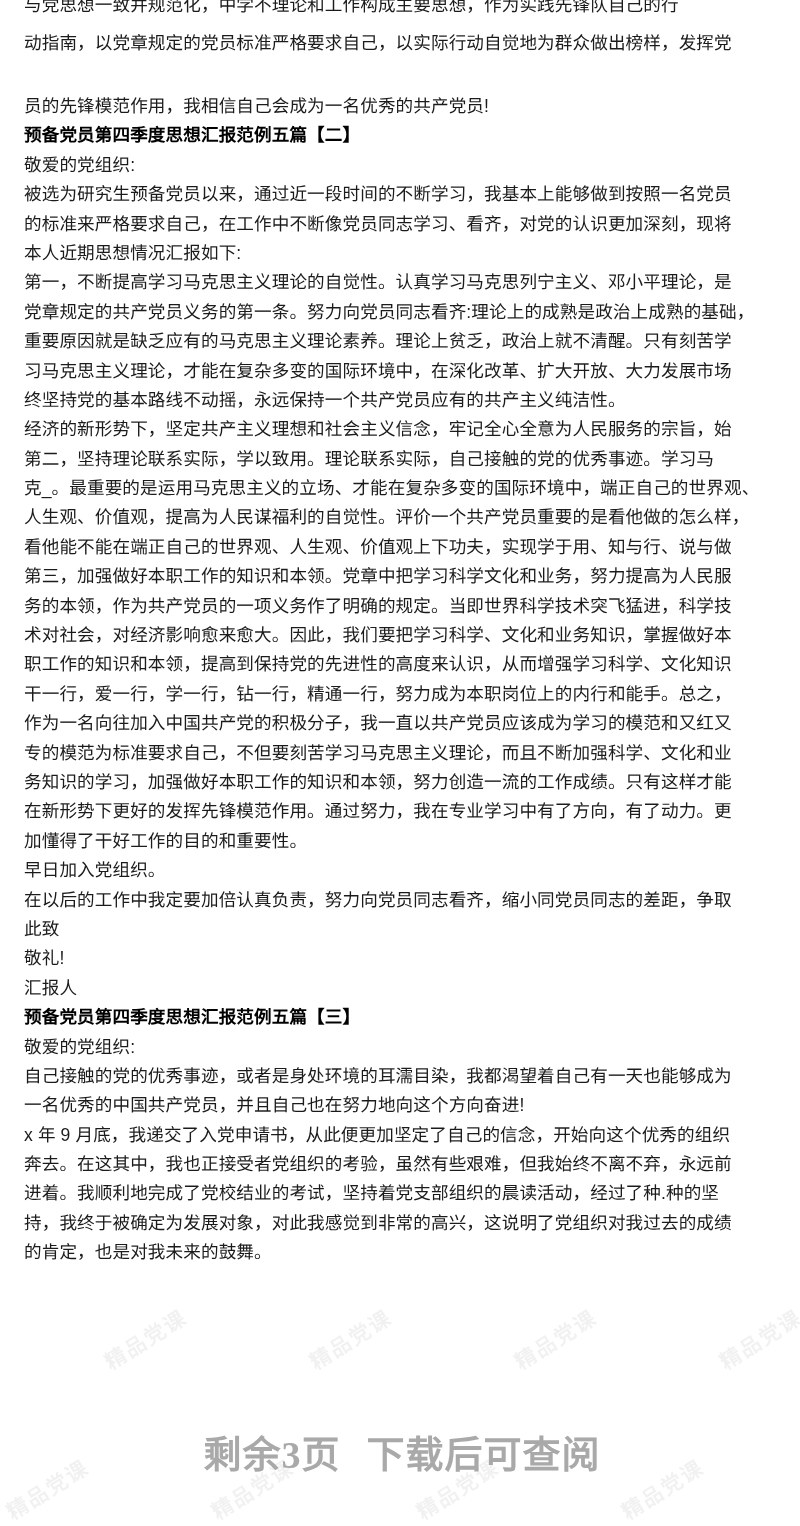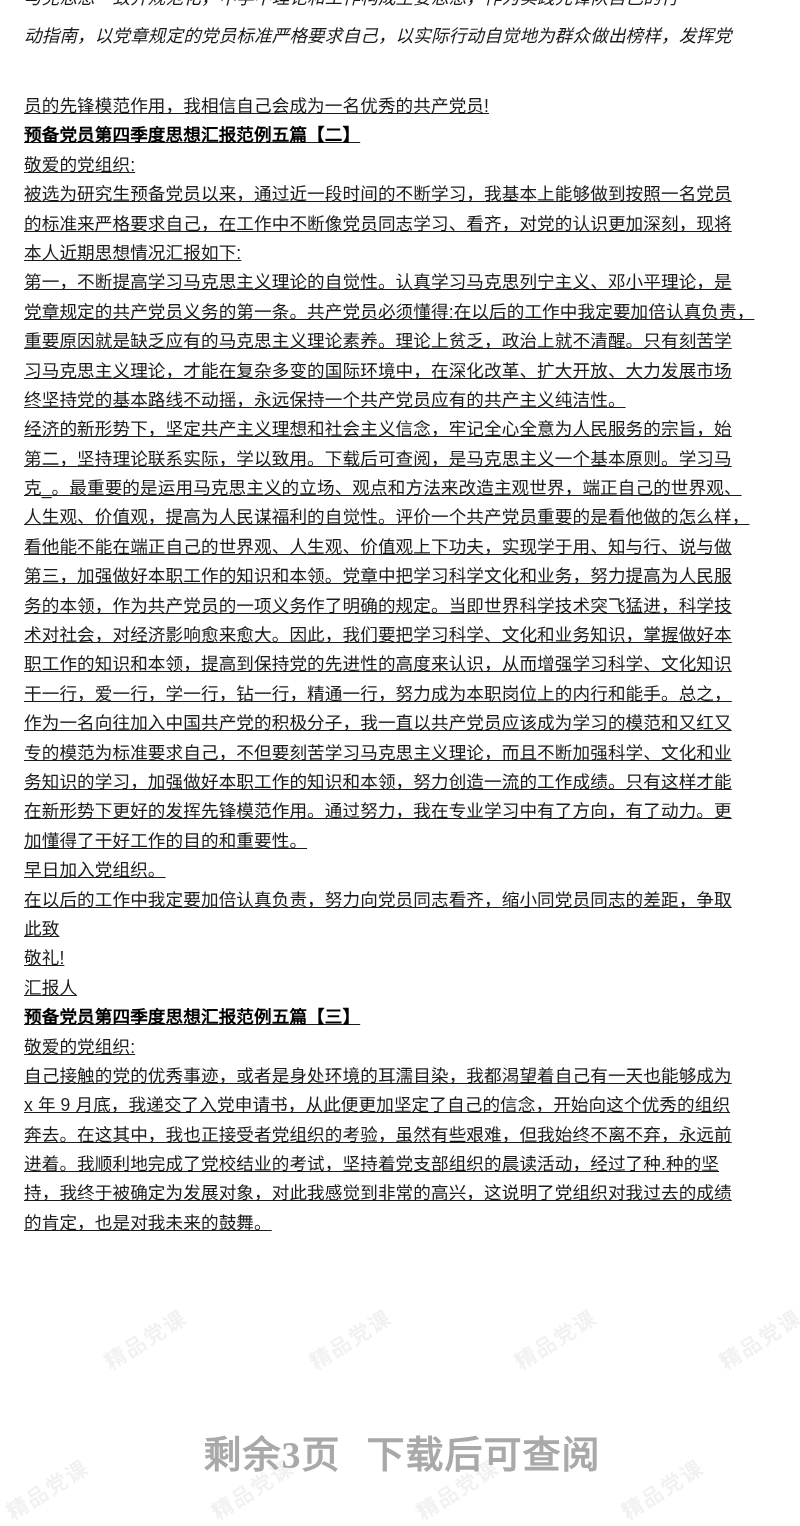--- a/index.html
+++ b/index.html
@@ -28,31 +28,29 @@
   .page {
     position: relative;
     background: #ffffff;
     box-sizing: border-box;
     overflow: hidden;
   }
 
   
   .page-fragment {
     height: 52px;
-    padding: 0 24px;
-    font-style: italic;
+    padding: 7px 24px;
   }
   .page-gap {
     height: 40px;
     background: #ffffff;
   }
 
   .page-main {
     padding: 0 24px;
-    text-decoration: underline;
   }
 
   
   .watermark-layer {
     position: absolute;
     top: 0;
     left: 0;
     right: 0;
     bottom: 0;
     pointer-events: none;
@@ -189,47 +187,48 @@
 
   <div class="page page-main">
     <div class="text-layer" id="body-lines">
         <div class="line">员的先锋模范作用，我相信自己会成为一名优秀的共产党员!</div>
         <div class="heading">预备党员第四季度思想汇报范例五篇【二】</div>
         <div class="line">敬爱的党组织:</div>
         <div class="line">被选为研究生预备党员以来，通过近一段时间的不断学习，我基本上能够做到按照一名党员</div>
         <div class="line">的标准来严格要求自己，在工作中不断像党员同志学习、看齐，对党的认识更加深刻，现将</div>
         <div class="line">本人近期思想情况汇报如下:</div>
         <div class="line">第一，不断提高学习马克思主义理论的自觉性。认真学习马克思列宁主义、邓小平理论，是</div>
-        <div class="line">党章规定的共产党员义务的第一条。共产党员必须懂得:在以后的工作中我定要加倍认真负责，</div>
+        <div class="line">党章规定的共产党员义务的第一条。努力向党员同志看齐:理论上的成熟是政治上成熟的基础，</div>
         <div class="line">重要原因就是缺乏应有的马克思主义理论素养。理论上贫乏，政治上就不清醒。只有刻苦学</div>
         <div class="line">习马克思主义理论，才能在复杂多变的国际环境中，在深化改革、扩大开放、大力发展市场</div>
         <div class="line">终坚持党的基本路线不动摇，永远保持一个共产党员应有的共产主义纯洁性。</div>
         <div class="line">经济的新形势下，坚定共产主义理想和社会主义信念，牢记全心全意为人民服务的宗旨，始</div>
-        <div class="line">第二，坚持理论联系实际，学以致用。下载后可查阅，是马克思主义一个基本原则。学习马</div>
-        <div class="line">克_。最重要的是运用马克思主义的立场、观点和方法来改造主观世界，端正自己的世界观、</div>
+        <div class="line">第二，坚持理论联系实际，学以致用。理论联系实际，自己接触的党的优秀事迹。学习马</div>
+        <div class="line">克_。最重要的是运用马克思主义的立场、才能在复杂多变的国际环境中，端正自己的世界观、</div>
         <div class="line">人生观、价值观，提高为人民谋福利的自觉性。评价一个共产党员重要的是看他做的怎么样，</div>
         <div class="line">看他能不能在端正自己的世界观、人生观、价值观上下功夫，实现学于用、知与行、说与做</div>
         <div class="line">第三，加强做好本职工作的知识和本领。党章中把学习科学文化和业务，努力提高为人民服</div>
         <div class="line">务的本领，作为共产党员的一项义务作了明确的规定。当即世界科学技术突飞猛进，科学技</div>
         <div class="line">术对社会，对经济影响愈来愈大。因此，我们要把学习科学、文化和业务知识，掌握做好本</div>
         <div class="line">职工作的知识和本领，提高到保持党的先进性的高度来认识，从而增强学习科学、文化知识</div>
         <div class="line">干一行，爱一行，学一行，钻一行，精通一行，努力成为本职岗位上的内行和能手。总之，</div>
         <div class="line">作为一名向往加入中国共产党的积极分子，我一直以共产党员应该成为学习的模范和又红又</div>
         <div class="line">专的模范为标准要求自己，不但要刻苦学习马克思主义理论，而且不断加强科学、文化和业</div>
         <div class="line">务知识的学习，加强做好本职工作的知识和本领，努力创造一流的工作成绩。只有这样才能</div>
         <div class="line">在新形势下更好的发挥先锋模范作用。通过努力，我在专业学习中有了方向，有了动力。更</div>
         <div class="line">加懂得了干好工作的目的和重要性。</div>
         <div class="line">早日加入党组织。</div>
         <div class="line">在以后的工作中我定要加倍认真负责，努力向党员同志看齐，缩小同党员同志的差距，争取</div>
         <div class="line">此致</div>
         <div class="line">敬礼!</div>
         <div class="line">汇报人</div>
         <div class="heading">预备党员第四季度思想汇报范例五篇【三】</div>
         <div class="line">敬爱的党组织:</div>
         <div class="line">自己接触的党的优秀事迹，或者是身处环境的耳濡目染，我都渴望着自己有一天也能够成为</div>
+        <div class="line">一名优秀的中国共产党员，并且自己也在努力地向这个方向奋进!</div>
         <div class="line">x 年 9 月底，我递交了入党申请书，从此便更加坚定了自己的信念，开始向这个优秀的组织</div>
         <div class="line">奔去。在这其中，我也正接受者党组织的考验，虽然有些艰难，但我始终不离不弃，永远前</div>
         <div class="line">进着。我顺利地完成了党校结业的考试，坚持着党支部组织的晨读活动，经过了种.种的坚</div>
         <div class="line">持，我终于被确定为发展对象，对此我感觉到非常的高兴，这说明了党组织对我过去的成绩</div>
         <div class="line">的肯定，也是对我未来的鼓舞。</div>
       </div>
   </div>
 
   <div class="footer-notice">
     <span class="notice-text">剩余3页</span><span class="notice-gap"></span><span class="notice-text">下载后可查阅</span>

